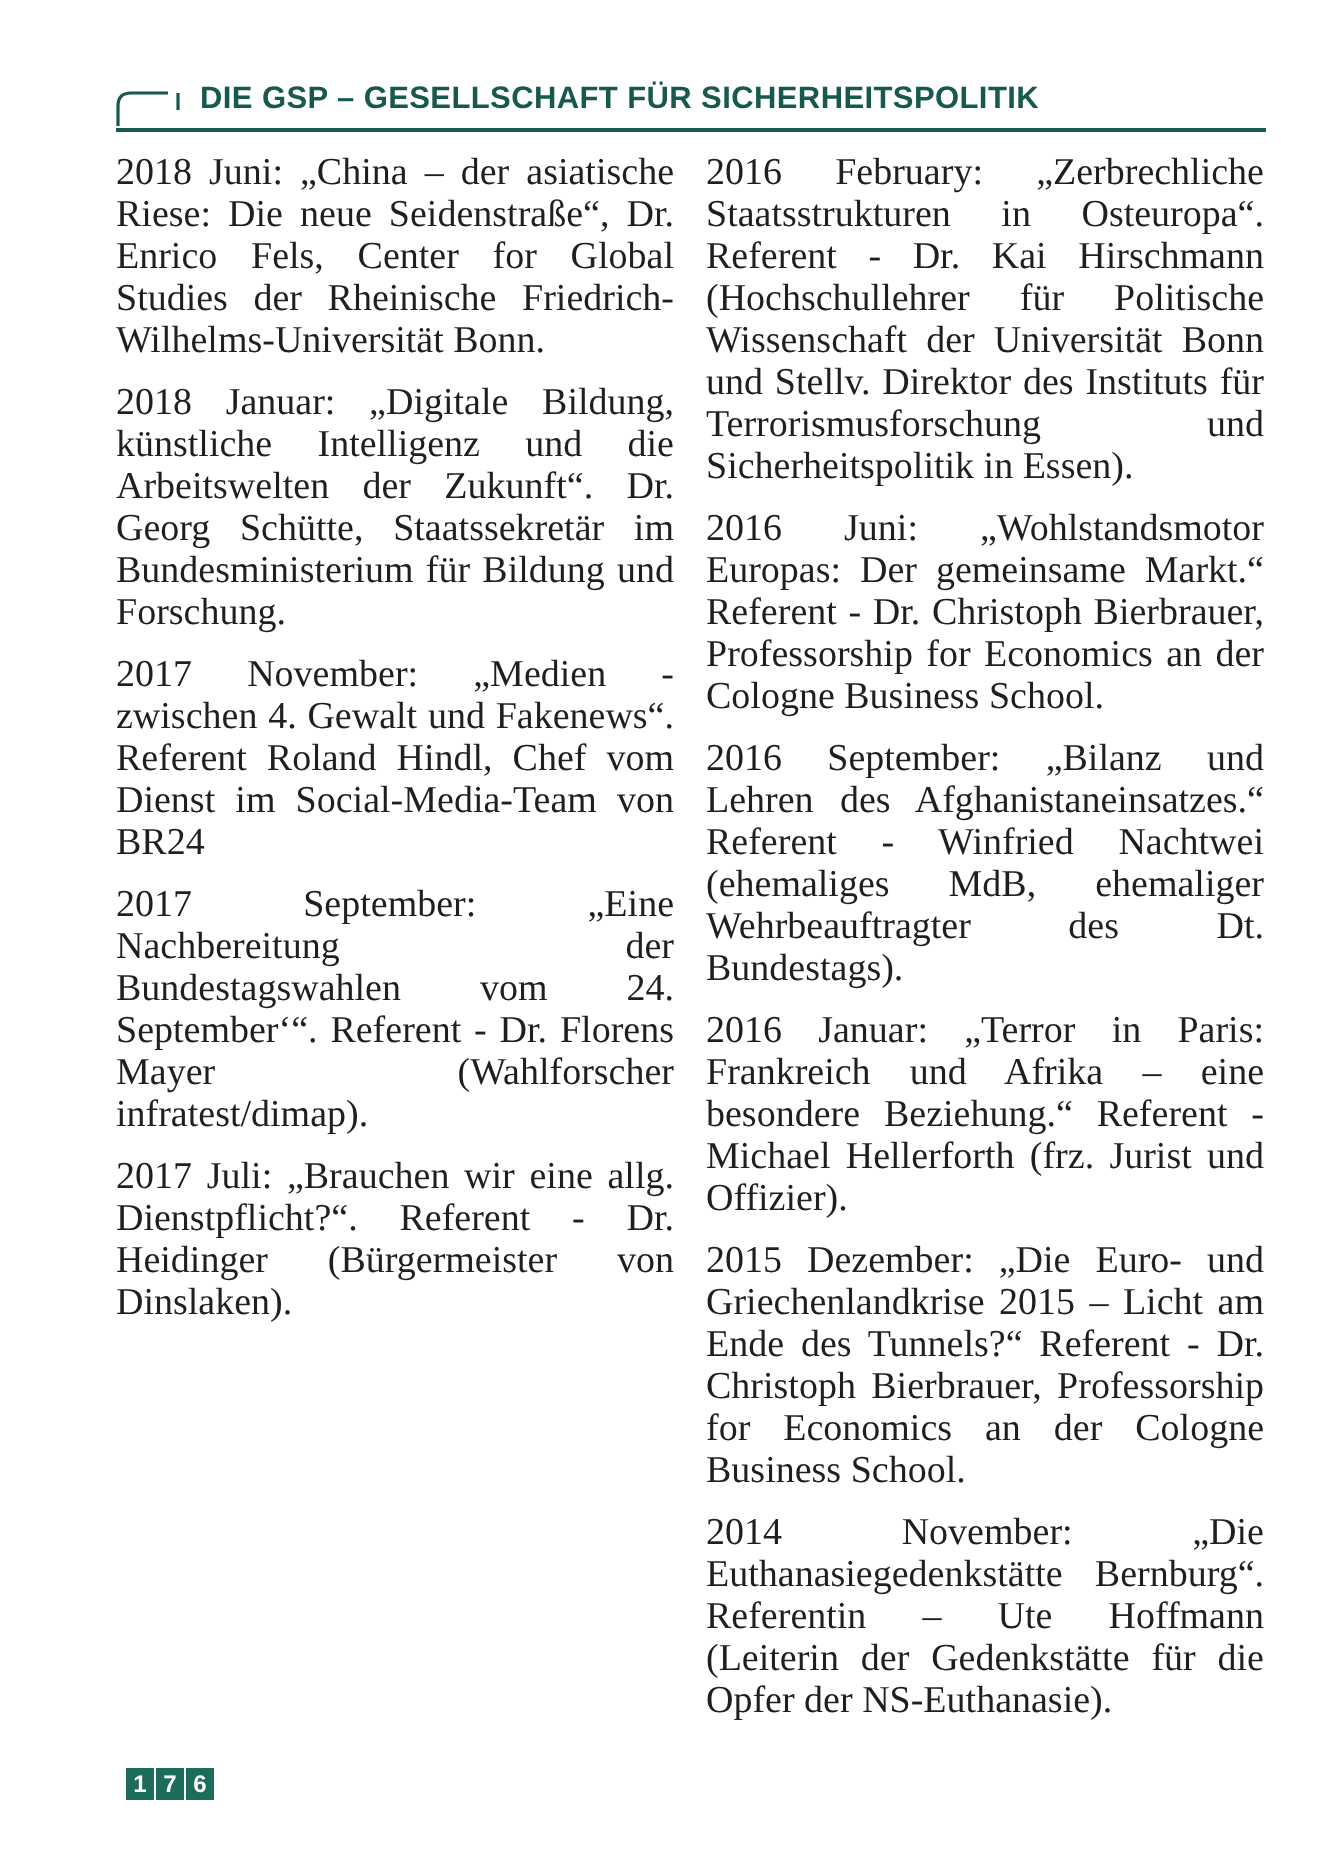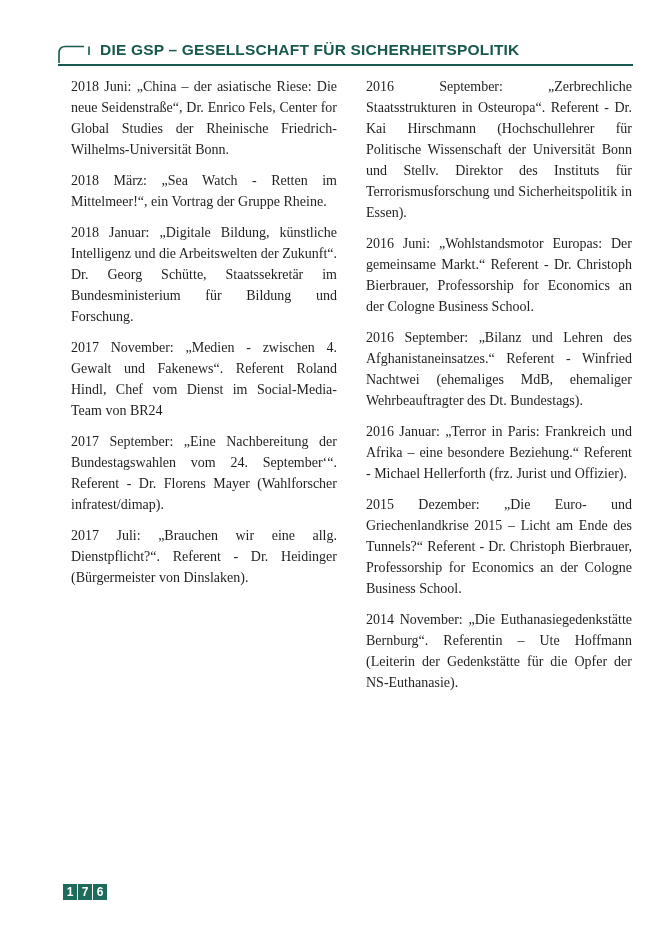--- a/index.html
+++ b/index.html
@@ -50,22 +50,22 @@
     left: 58px; top: 76px;
     width: 575px;
     display: flex;
     gap: 16px;
   }
   .col {
     width: 279px;
     flex: 0 0 279px;
   }
   .col p {
-    margin: 0 0 10px 13px;
-    font-size: 14px;
+    margin: 0 0 10px 0;
+    font-size: 19px;
     line-height: 21px;
     text-align: justify;
     hyphens: auto;
     -webkit-hyphens: auto;
   }
   
   .pageno {
     position: absolute;
     left: 63px; top: 884px;
     display: flex;
@@ -93,28 +93,27 @@
       <path d="M31 1.5 L31 10" fill="none" stroke="#17594e" stroke-width="1.6"></path>
     </svg>
     <h1 class="title">DIE GSP – GESELLSCHAFT FÜR SICHERHEITSPOLITIK</h1>
   </header>
 
   <div class="header-rule"></div>
 
   <main class="columns">
     <div class="col">
       <p>2018 Juni: „China – der asiatische Riese: Die neue Seidenstraße“, Dr. Enrico Fels, Center for Global Studies der Rheinische Friedrich-Wilhelms-Universität Bonn.</p>
-      <p>2018 März: „Sea Watch - Retten im Mittelmeer!“, ein Vortrag der Gruppe Rheine.</p>
       <p>2018 Januar: „Digitale Bildung, künstliche Intelligenz und die Arbeitswelten der Zukunft“. Dr. Georg Schütte, Staatssekretär im Bundesministerium für Bildung und Forschung.</p>
       <p>2017 November: „Medien - zwischen 4. Gewalt und Fakenews“. Referent Roland Hindl, Chef vom Dienst im Social-Media-Team von BR24</p>
       <p>2017 September: „Eine Nachbereitung der Bundestagswahlen vom 24. September‘“. Referent - Dr. Florens Mayer (Wahlforscher infratest/dimap).</p>
       <p>2017 Juli: „Brauchen wir eine allg. Dienstpflicht?“. Referent - Dr. Heidinger (Bürgermeister von Dinslaken).</p>
     </div>
     <div class="col">
-      <p>2016 September: „Zerbrechliche Staatsstrukturen in Osteuropa“. Referent - Dr. Kai Hirschmann (Hochschullehrer für Politische Wissenschaft der Universität Bonn und Stellv. Direktor des Instituts für Terrorismusforschung und Sicherheitspolitik in Essen).</p>
+      <p>2016 February: „Zerbrechliche Staatsstrukturen in Osteuropa“. Referent - Dr. Kai Hirschmann (Hochschullehrer für Politische Wissenschaft der Universität Bonn und Stellv. Direktor des Instituts für Terrorismusforschung und Sicherheitspolitik in Essen).</p>
       <p>2016 Juni: „Wohlstandsmotor Europas: Der gemeinsame Markt.“ Referent - Dr. Christoph Bierbrauer, Professorship for Economics an der Cologne Business School.</p>
       <p>2016 September: „Bilanz und Lehren des Afghanistaneinsatzes.“ Referent - Winfried Nachtwei (ehemaliges MdB, ehemaliger Wehrbeauftragter des Dt. Bundestags).</p>
       <p>2016 Januar: „Terror in Paris: Frankreich und Afrika – eine besondere Beziehung.“ Referent - Michael Hellerforth (frz. Jurist und Offizier).</p>
       <p>2015 Dezember: „Die Euro- und Griechenlandkrise 2015 – Licht am Ende des Tunnels?“ Referent - Dr. Christoph Bierbrauer, Professorship for Economics an der Cologne Business School.</p>
       <p>2014 November: „Die Euthanasiegedenkstätte Bernburg“. Referentin – Ute Hoffmann (Leiterin der Gedenkstätte für die Opfer der NS-Euthanasie).</p>
     </div>
   </main>
 
   <footer class="pageno">
     <span class="digit-box">1</span>

